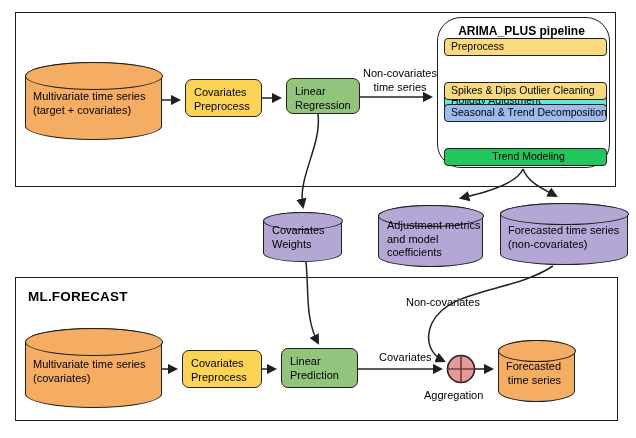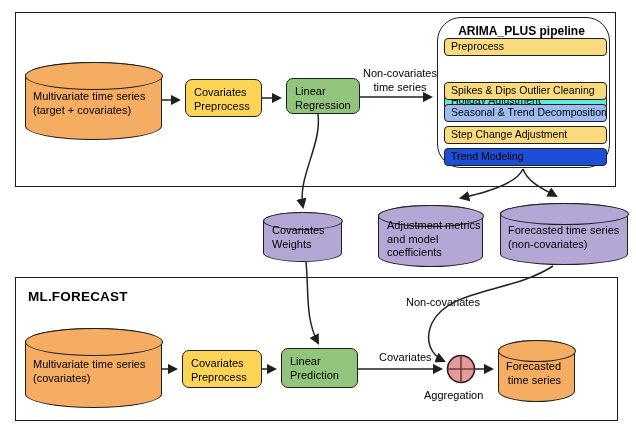--- a/index.html
+++ b/index.html
@@ -56,22 +56,21 @@
 
   <div class="edge-label" style="left:363px; top:67px;">Non-covariates
 time series</div>
 
   <div class="pipeline">
     <div class="pipeline-title">ARIMA_PLUS pipeline</div>
     <div class="pipe-item" style="top: 20px; background: rgb(249, 218, 126);">Preprocess</div>
     <div class="pipe-item" style="top: 42px; background: #5eead4; margin-top: 32px;">Holiday Adjustment</div>
     <div class="pipe-item" style="top: 86px; background: rgb(157, 187, 238);">Seasonal &amp; Trend Decomposition</div>
     <div class="pipe-item" style="top: 64px; background: rgb(249, 218, 126);">Spikes &amp; Dips Outlier Cleaning</div>
-    <div class="pipe-item" style="top: 108px; background: rgb(249, 218, 126);">Step Change Adjustment</div>
-    <div class="pipe-item" style="top: 130px; background: #1d4ed8;">Trend Modeling</div>
+    <div class="pipe-item" style="top: 130px; background: #22c55e; text-align: center;">Trend Modeling</div>
   </div>
 
   <div class="cyl" style="left: 263px; top: 212px; width: 79px; height: 50px; --ry: 9px; background: rgb(180, 167, 214);"></div>
   <div class="cyl-label" style="left:272px; top:224px;">Covariates
 Weights</div>
 
   <div class="cyl" style="left: 378px; top: 205px; width: 105px; height: 62px; --ry: 11px; background: rgb(180, 167, 214);"></div>
   <div class="cyl-label" style="left:387px; top:219px;">Adjustment metrics
 and model
 coefficients</div>

